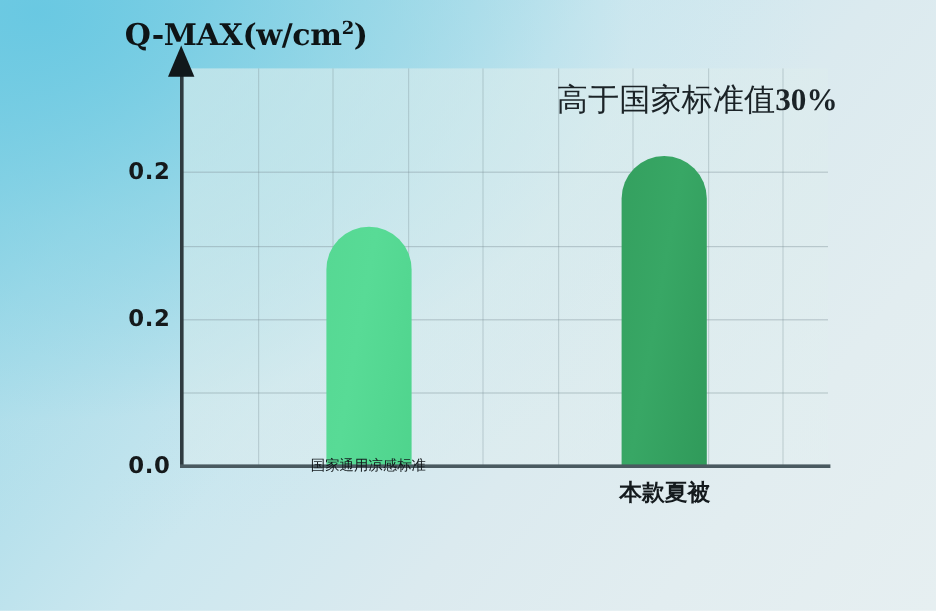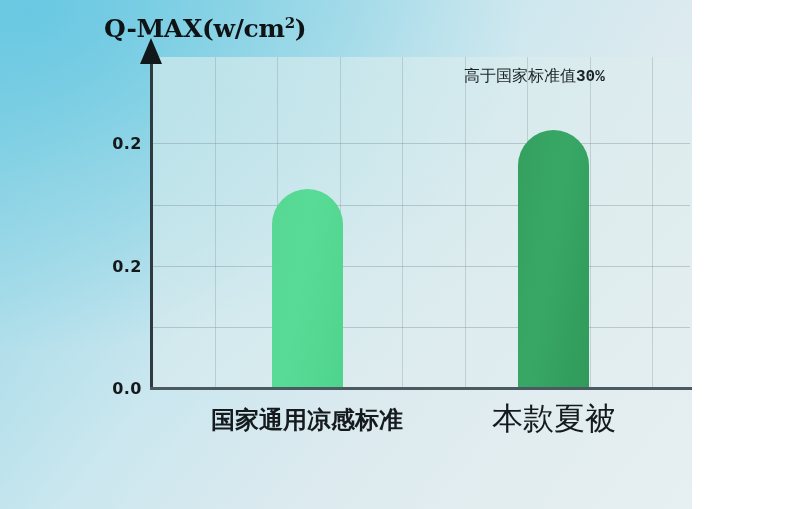--- a/index.html
+++ b/index.html
@@ -8,21 +8,21 @@
   }
   body {
     width: 790px;
     height: 509px;
     overflow: hidden;
     font-family: "Liberation Sans", "DejaVu Sans", sans-serif;
   }
 
   #chart-figure {
     position: relative;
-    width: 692px;
+    width: 780px;
     height: 509px;
     background:
       radial-gradient(ellipse 900px 620px at 4% 2%, rgba(104,200,226,0.95) 0%, rgba(124,207,227,0.55) 28%, rgba(190,226,236,0.12) 55%, rgba(255,255,255,0) 72%),
       linear-gradient(128deg, #7ccde2 0%, #a5dbe9 18%, #cbe7ef 42%, #dbeaef 62%, #e2edf0 80%, #e6eff1 100%);
   }
 
   
   #plot-area {
     position: absolute;
     left: 152px;
@@ -73,21 +73,21 @@
     width: 542px;
     height: 3px;
     background: #4a5a60;
   }
 
   
   .y-tick-label {
     position: absolute;
     right: 0;
     transform: translateY(-50%);
-    font-size: 16px;
+    font-size: 19px;
     font-weight: bold;
     color: #15191b;
     letter-spacing: 0.5px;
     font-family: "DejaVu Sans", sans-serif;
   }
   #y-tick-labels {
     position: absolute;
     left: 88px;
     top: 0;
     width: 54px;
@@ -124,50 +124,49 @@
     white-space: nowrap;
   }
   #chart-title .sup {
     font-size: 15px;
     vertical-align: super;
   }
 
   
   .annotation {
     position: absolute;
-    font-size: 16px;
+    font-size: 26px;
     color: #1b2327;
     white-space: nowrap;
-    font-family: Liberation Mono, monospace;
+    font-family: Liberation Serif, serif;
   }
   #annotation-0 { left: 221px; top: 157px; }
   #annotation-1 { left: 464px; top: 66px; }
   .annotation .em { font-weight: bold; }
 
   
   .cat-label {
     position: absolute;
     text-align: center;
     color: #141a1d;
     white-space: nowrap;
     font-family: "DejaVu Sans", sans-serif;
   }
   #cat-label-0 {
     left: 157px;
-    top: 404px;
+    top: 380px;
     width: 300px;
-    font-size: 24px;
-    font-weight: bold;
+    font-size: 12px;
   }
   #cat-label-1 {
     left: 404px;
     top: 398px;
     width: 300px;
-    font-size: 31px;
-    font-weight: normal;
+    font-size: 19px;
+    font-weight: bold;
   }
 </style>
 </head>
 <body>
 
 <div id="chart-figure">
 
   <div id="chart-title"><span>Q-MAX(w/cm</span><span class="sup">2</span><span>)</span></div>
 
   <div id="plot-area">

